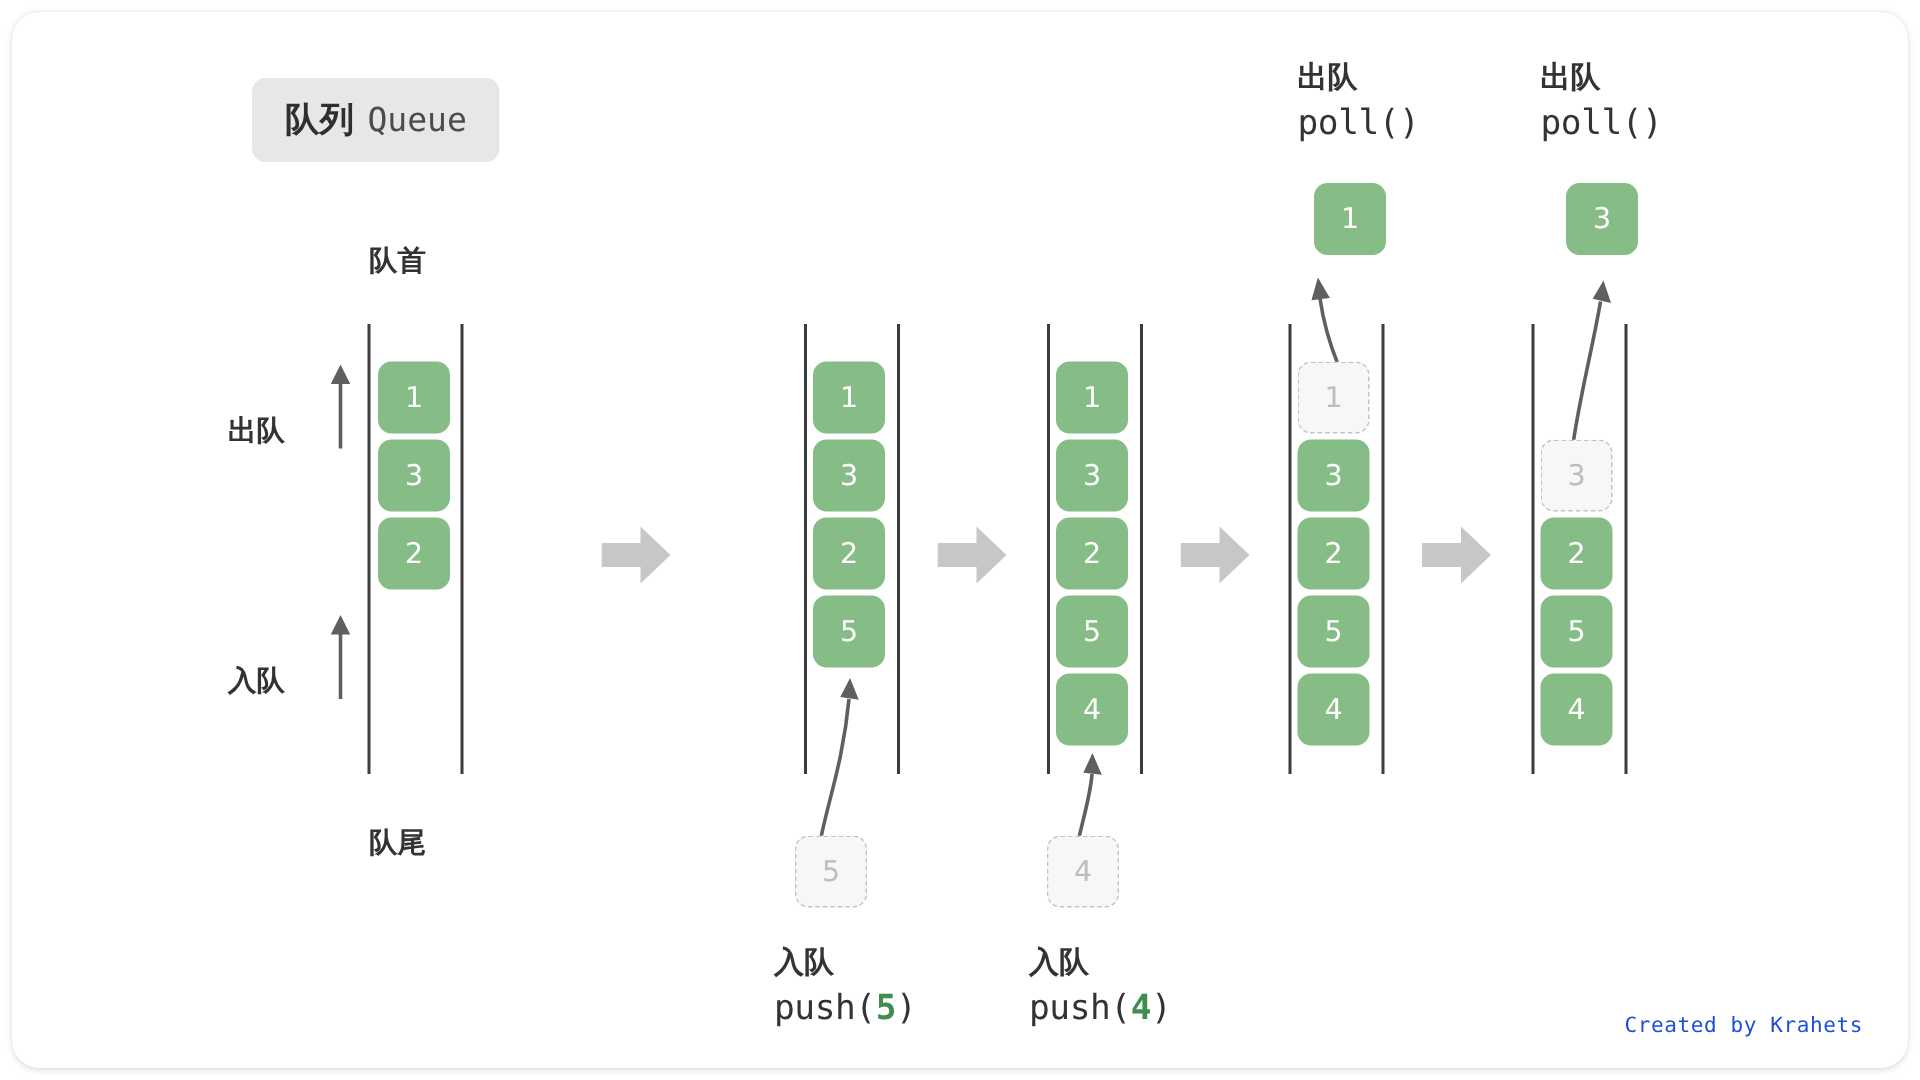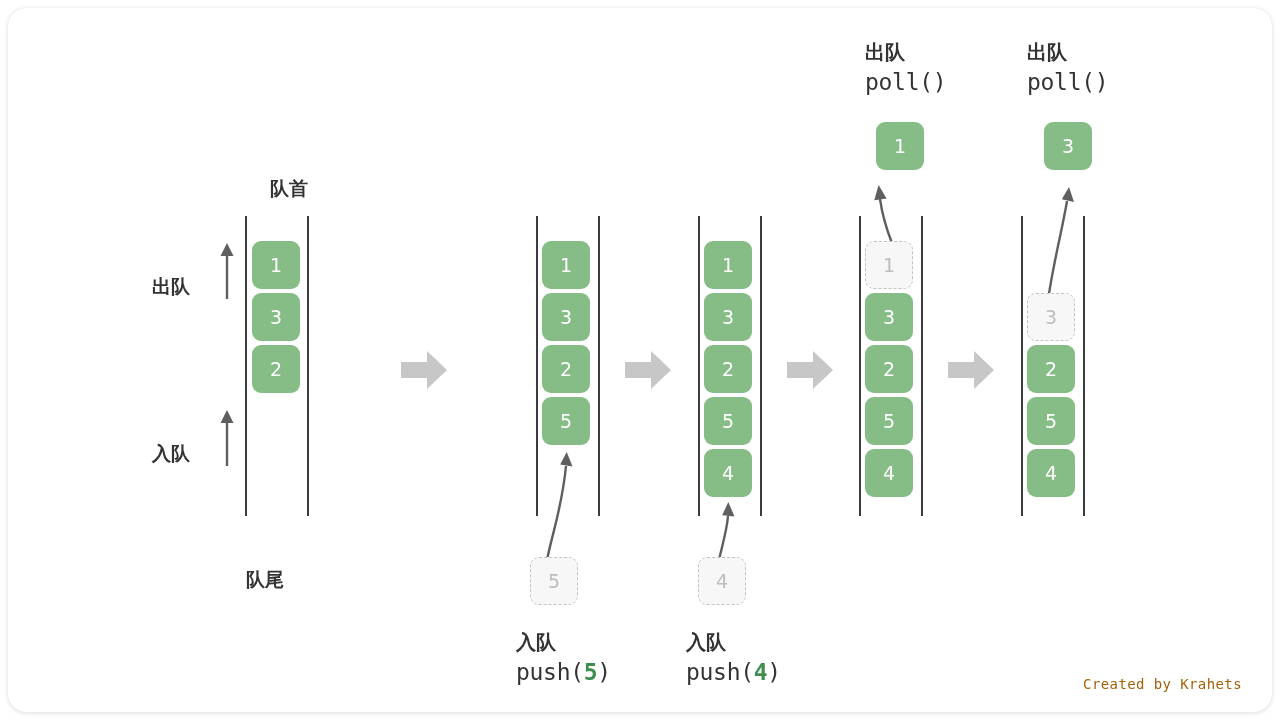--- a/index.html
+++ b/index.html
@@ -111,34 +111,38 @@
   
   .sep-arrow { position: absolute; }
   .up-arrow  { position: absolute; }
   .curve     { position: absolute; }
 
   .footer {
     position: absolute;
     right: 30px;
     bottom: 20px;
     font-size: 14px;
-    color: #a16207;
+    color: #1d4ed8;
     font-family: "DejaVu Sans Mono", "Liberation Mono", monospace;
     letter-spacing: 0.4px;
   }
 </style>
 </head>
 <body>
 
 <div id="stage">
   <div id="card">
 
-
-    <div class="lbl" style="left:238px; top:168px;margin-left:24px;">队首</div>
-    <div class="lbl" style="left:238px; top:559px;">队尾</div>
+    <div class="title-chip">
+      <span class="title-cn">队列</span>
+      <span class="title-en">Queue</span>
+    </div>
+
+    <div class="lbl" style="left:238px; top:153px;">队首</div>
+    <div class="lbl" style="left:238px; top:541px;">队尾</div>
     <div class="lbl" style="left:144px; top:266px;">出队</div>
     <div class="lbl" style="left:144px; top:433px;">入队</div>
 
     <svg class="up-arrow" style="left:206px; top:233px;" width="26" height="60" viewBox="0 0 26 60">
       <line x1="13" y1="58" x2="13" y2="12" stroke="#5f5f5f" stroke-width="2.4"></line>
       <path d="M13 2 L19.5 15 L6.5 15 Z" fill="#5f5f5f"></path>
     </svg>
     <svg class="up-arrow" style="left:206px; top:400px;" width="26" height="60" viewBox="0 0 26 60">
       <line x1="13" y1="58" x2="13" y2="12" stroke="#5f5f5f" stroke-width="2.4"></line>
       <path d="M13 2 L19.5 15 L6.5 15 Z" fill="#5f5f5f"></path>

